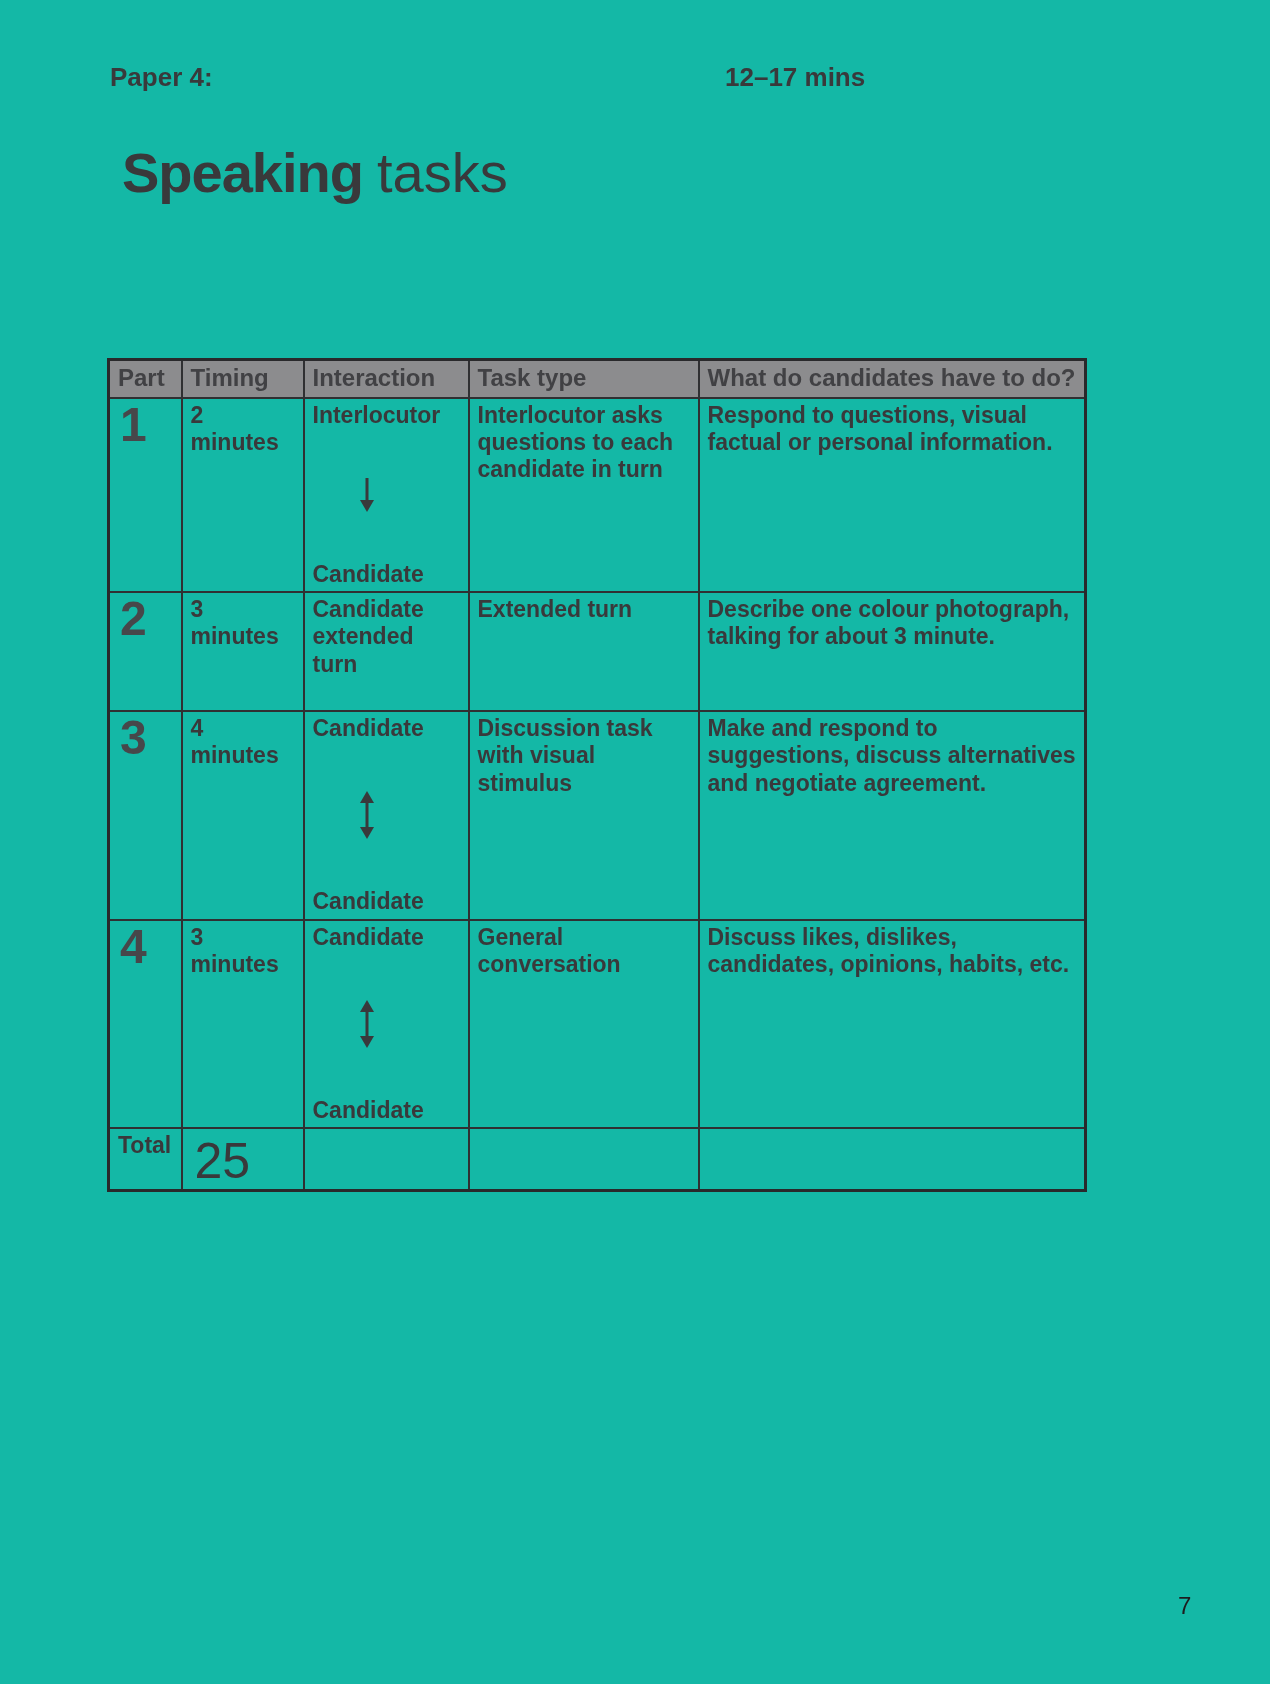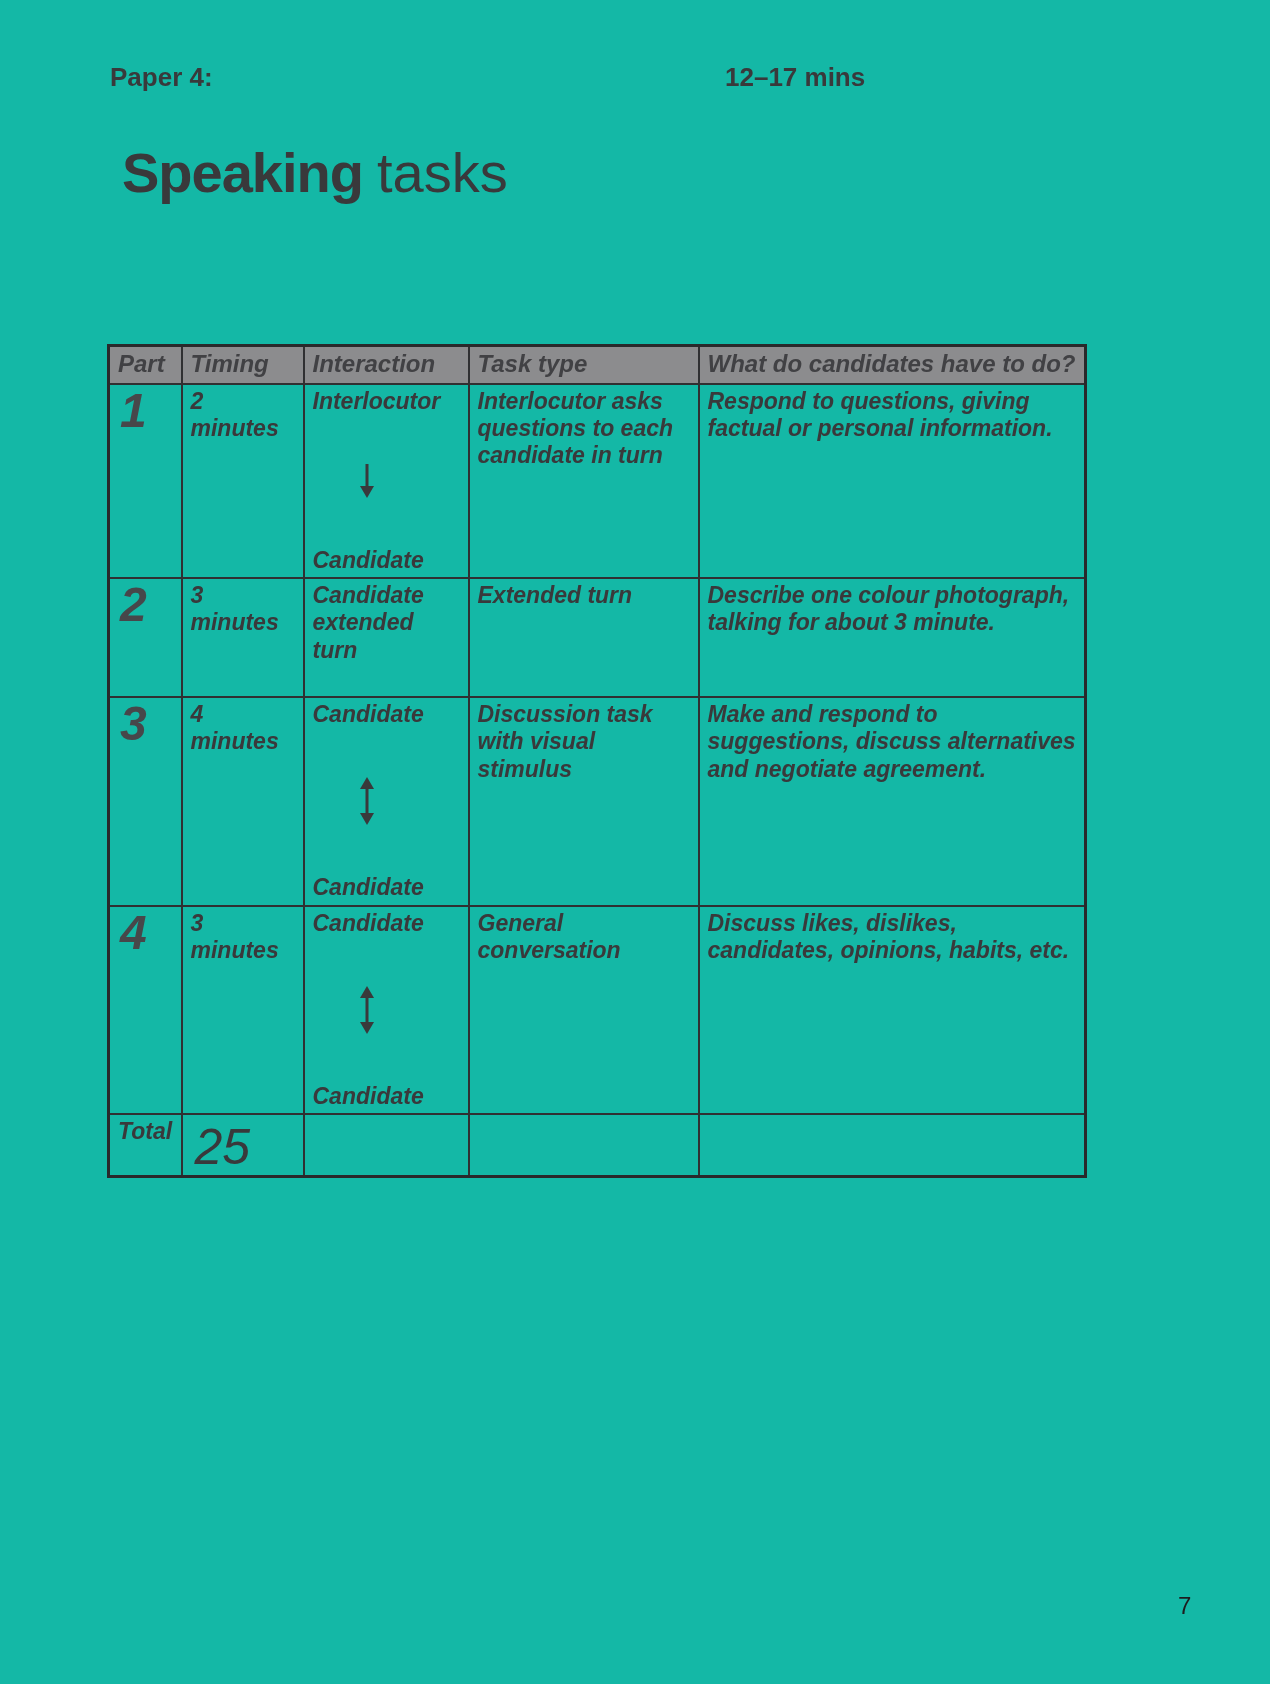--- a/index.html
+++ b/index.html
@@ -20,23 +20,23 @@
     font-size:26px;font-weight:700;color:#39393b;
   }
   h1.title{
     position:absolute;left:122px;top:140px;margin:0;
     font-size:56px;color:#39393b;letter-spacing:-1px;
   }
   h1.title .t-bold{font-weight:700;}
   h1.title .t-light{font-weight:400;margin-left:14px;letter-spacing:0;}
 
   table.tasks{
-    position:absolute;left:107px;top:344px;
+    position:absolute;left:107px;top:358px;
     width:977px;border-collapse:collapse;table-layout:fixed;
-    font-size:23px;line-height:1.18;color:#39393b;font-style:italic;
+    font-size:23px;line-height:1.18;color:#39393b;
   }
   table.tasks td, table.tasks th{
     border:2px solid #303032;
     vertical-align:top;
     padding:3px 8px;
     overflow:hidden;
   }
   table.tasks{border:3px solid #29292b;}
   thead th{
     background:#8c8c8e;
@@ -110,21 +110,21 @@
           <div class="inter">
             <span class="word">Interlocutor</span>
             <svg class="arrow" width="16" height="34" viewBox="0 0 16 34">
               <line x1="8" y1="0" x2="8" y2="24" stroke="#39393b" stroke-width="3"></line>
               <polygon points="1,22 15,22 8,34" fill="#39393b"></polygon>
             </svg>
             <span class="word">Candidate</span>
           </div>
         </td>
         <td>Interlocutor asks questions to each candidate in turn</td>
-        <td>Respond to questions, giving factual or personal information.</td>
+        <td>Respond to questions, visual factual or personal information.</td>
       </tr>
       <tr class="r2">
         <td class="part">
             <span class="part-digit">2</span>
           </td>
         <td>3 minutes</td>
         <td>
           <div class="inter">
             <span class="word">Candidate extended turn</span>
           </div>

